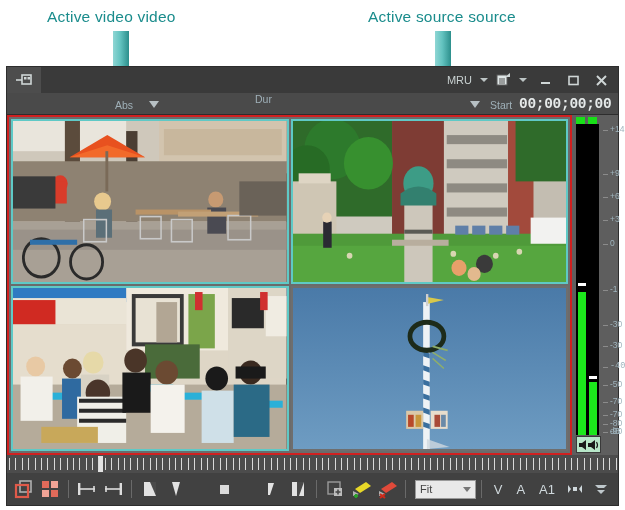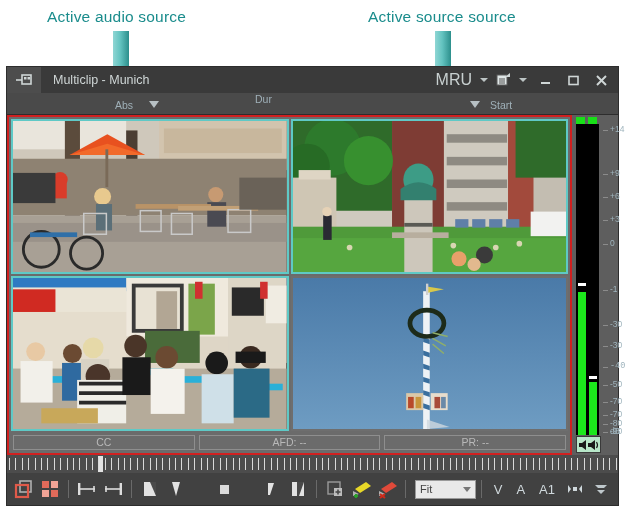--- a/index.html
+++ b/index.html
@@ -66,21 +66,21 @@
   #window-title {
     margin-left: 12px;
     color: #cfd6d6;
     font-size: 12.5px;
   }
   #title-right {
     position: absolute; right: 4px; top: 0;
     height: 26px; display: flex; align-items: center; gap: 2px;
   }
   .tb-item {
-    color: #c8d0d0; font-size: 16px;
+    color: #c8d0d0; font-size: 11px;
     display: flex; align-items: center; justify-content: center;
     height: 26px; padding: 0 3px;
   }
   .caret { width: 0; height: 0;
     border-left: 4px solid transparent; border-right: 4px solid transparent;
     border-top: 4px solid #bcc4c4; }
   .win-btn { width: 26px; height: 26px; display:flex; align-items:center; justify-content:center; }
 
   
   #timecode-bar {
@@ -206,21 +206,21 @@
     background: #e9e9e9; border: 1px solid #9a9a9a;
     display: flex; align-items: center; justify-content: space-between;
     padding: 0 4px; margin-left: 4px;
     font-size: 11px; color: #444;
   }
   .sel-caret { width:0;height:0;border-left:4px solid transparent;border-right:4px solid transparent;border-top:5px solid #777; }
 </style>
 </head>
 <body>
 
-<div class="annot" id="annot-video">Active audio source</div>
+<div class="annot" id="annot-video">Active video video</div>
 <div class="arrow" id="arrow-video">
   <div class="shaft"></div>
     <div class="head"></div>
 </div>
 
 <div class="annot" id="annot-audio">Active source source</div>
 <div class="arrow" id="arrow-audio">
   <div class="shaft"></div>
     <div class="head"></div>
 </div>
@@ -229,21 +229,20 @@
 
   <div id="title-bar">
     <div id="pin-btn">
       <svg width="18" height="14" viewBox="0 0 18 14">
         <line x1="1" y1="7" x2="7" y2="7" stroke="#cfd6d6" stroke-width="1.6"></line>
         <rect x="7" y="2" width="9" height="9" fill="none" stroke="#cfd6d6" stroke-width="1.6"></rect>
         <rect x="9" y="4" width="2.5" height="2.5" fill="#cfd6d6"></rect>
         <rect x="12.5" y="4" width="2.5" height="2.5" fill="#cfd6d6"></rect>
       </svg>
     </div>
-    <div id="window-title">Multiclip - Munich</div>
 
     <div id="title-right">
       <div class="tb-item">MRU</div>
       <div class="tb-item">
           <span class="caret"></span>
         </div>
       <div class="tb-item">
         <svg width="15" height="14" viewBox="0 0 15 14">
           <rect x="1" y="2" width="10" height="10" fill="#dfe6e6" stroke="#5a5a5a"></rect>
           <line x1="3" y1="6" x2="9" y2="6" stroke="#555" stroke-width="1"></line>
@@ -273,20 +272,21 @@
       </div>
     </div>
   </div>
 
   <div id="timecode-bar">
     <div class="tc-lbl" id="tc-abs-lbl">Abs</div>
     <div class="tri-down" id="tc-abs-tri"></div>
     <div class="tc-lbl" id="tc-dur-lbl">Dur</div>
     <div class="tri-down" id="tc-start-tri"></div>
     <div class="tc-lbl" id="tc-start-lbl">Start</div>
+    <div class="tc-big" id="tc-start">00;00;00;00</div>
   </div>
 
   <div id="content-row">
 
     <div id="quad-outer">
       <div id="quad-grid">
 
         <div class="quad-cell">
           <div class="thumb">
             <svg width="100%" height="100%" viewBox="0 0 290 160" preserveAspectRatio="none">
@@ -457,25 +457,20 @@
               <rect x="122" y="126" width="6" height="12" fill="#b8492a"></rect>
               <rect x="130" y="126" width="6" height="12" fill="#c8953a"></rect>
               <rect x="150" y="126" width="6" height="12" fill="#a84a38"></rect>
               <rect x="157" y="126" width="5" height="12" fill="#6a8aa8"></rect>
               <path d="M142 150 L166 158 L142 160 Z" fill="#cfd8de" opacity=".8"></path>
             </svg>
           </div>
         </div>
       </div>
 
-      <div id="status-strip">
-        <div class="status-box">CC</div>
-        <div class="status-box">AFD: --</div>
-        <div class="status-box">PR: --</div>
-      </div>
     </div>
 
     <div id="meter-col">
       <div id="meter-clip-row">
         <div class="clip-led"></div>
         <div class="clip-led"></div>
       </div>
       <div id="meter-body">
         <div id="meter-track">
           <div class="meter-bar">

